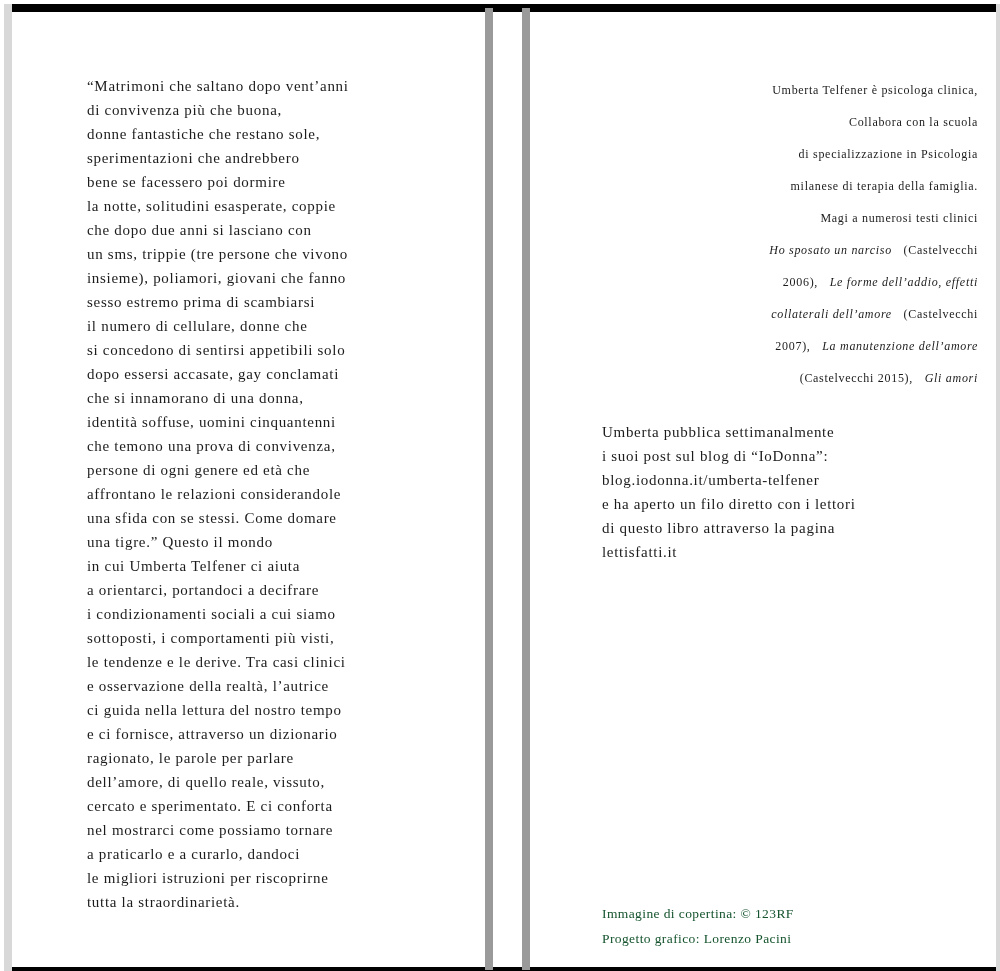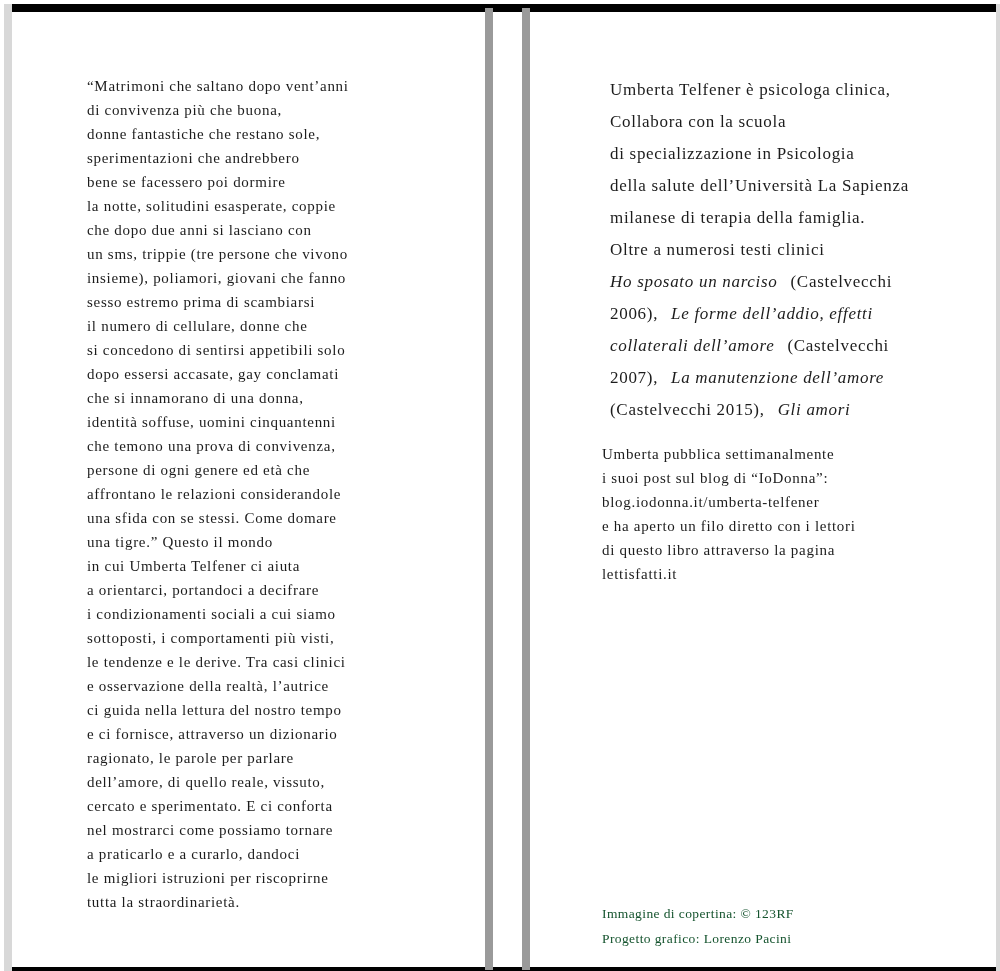--- a/index.html
+++ b/index.html
@@ -56,26 +56,27 @@
 
   .body-text {
     font-size: 15px;
     line-height: 24px;
     letter-spacing: 0.7px;
     white-space: pre-line;
     color: #1c1c1c;
   }
   .rich-line {
     min-height: 24px;
-    font-size: 17px;
+    font-size: 12px;
     line-height: 24px;
     letter-spacing: 0.7px;
+    text-align: right;
   }
   .it { font-style: italic; }
-  .blog { margin-top: 8px; }
+  .blog { margin-top: 18px; }
 
   .credits {
     position: absolute;
     left: 590px;
     top: 893px;
     font-size: 13.5px;
     line-height: 17px;
     letter-spacing: 0.4px;
     color: #14532d;
   }
@@ -128,23 +129,22 @@
 a praticarlo e a curarlo, dandoci
 le migliori istruzioni per riscoprirne
 tutta la straordinarietà.</p>
   </div>
 
   <div class="flap right-flap">
     <div class="author-bio">
         <div class="rich-line"><span>Umberta Telfener è psicologa clinica,</span></div>
         <div class="rich-line"><span>Collabora con la scuola</span></div>
         <div class="rich-line"><span>di specializzazione in Psicologia</span></div>
-        <div class="rich-line"><span>della salute dell’Università La Sapienza</span></div>
         <div class="rich-line"><span>milanese di terapia della famiglia.</span></div>
-        <div class="rich-line"><span>Oltre a numerosi testi clinici</span></div>
+        <div class="rich-line"><span>Magi a numerosi testi clinici</span></div>
         <div class="rich-line"><span class="it">Ho sposato un narciso</span><span> (Castelvecchi</span></div>
         <div class="rich-line"><span>2006), </span><span class="it">Le forme dell’addio, effetti</span></div>
         <div class="rich-line"><span class="it">collaterali dell’amore</span><span> (Castelvecchi</span></div>
         <div class="rich-line"><span>2007), </span><span class="it">La manutenzione dell’amore</span></div>
         <div class="rich-line"><span>(Castelvecchi 2015), </span><span class="it">Gli amori</span></div>
       </div>
     <p class="body-text blog">Umberta pubblica settimanalmente
 i suoi post sul blog di “IoDonna”:
 blog.iodonna.it/umberta-telfener
 e ha aperto un filo diretto con i lettori

